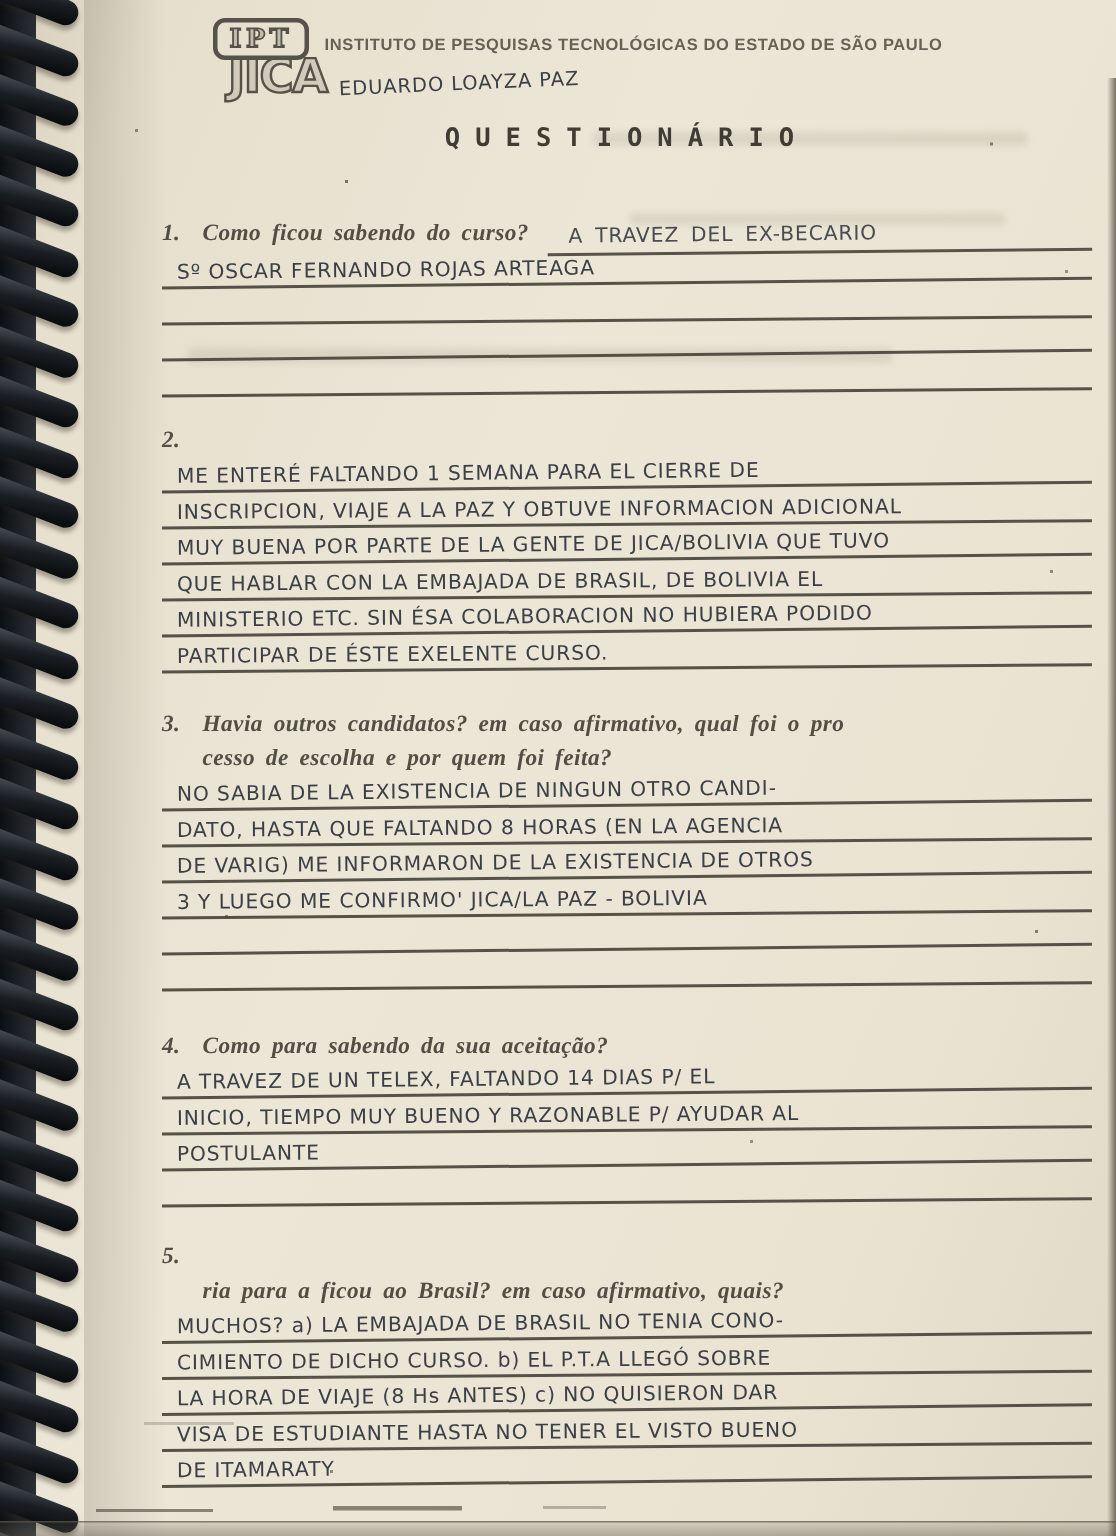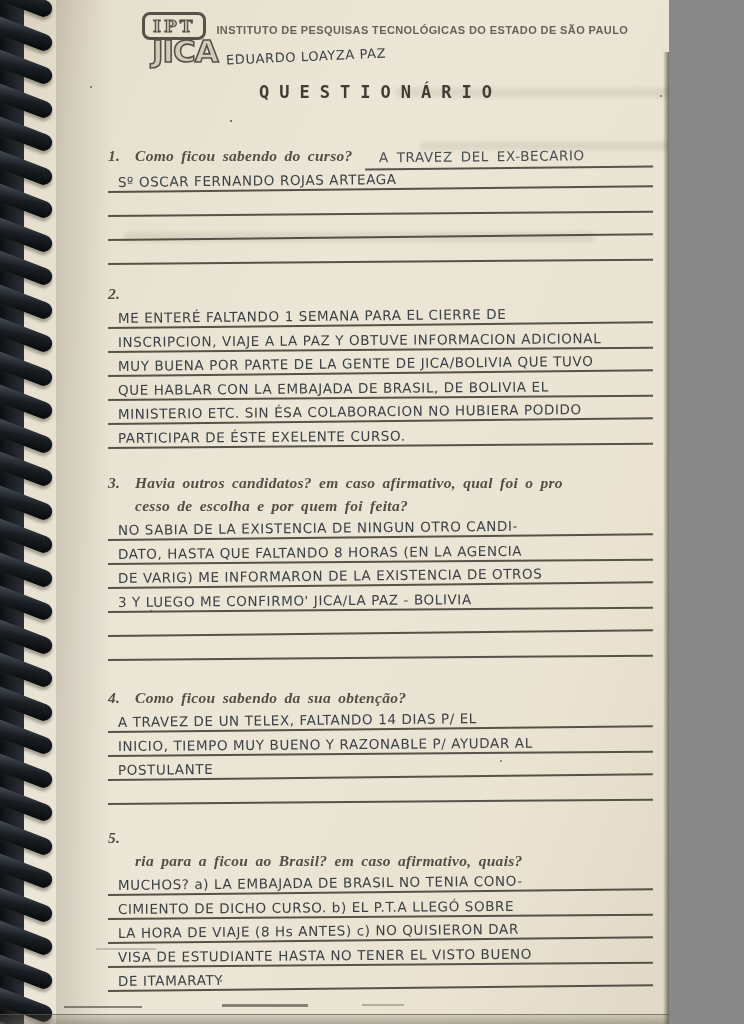--- a/index.html
+++ b/index.html
@@ -1,17 +1,17 @@
 <!DOCTYPE html>
 <html><head>
 <meta charset="utf-8">
 <style>
   html,body{margin:0;padding:0;background:#888;}
   .page{
-    position:relative;width:669px;height:1024px;overflow:hidden;
+    position:relative;width:744px;height:1024px;overflow:hidden;
     background:linear-gradient(112deg,#d6cdba 0%,#e6dfcd 9%,#ece6d7 40%,#eae3d2 78%,#e0d8c6 100%);
     font-family:"Liberation Serif",serif;
   }
   
   .binding{position:absolute;left:0;top:0;bottom:0;width:64px;z-index:5;}
   .binding::before{content:"";position:absolute;left:0;top:0;bottom:0;width:24px;
     background:linear-gradient(90deg,#0c0f12,#23272d 70%,#2a2f35);}
   .ring{position:absolute;left:-18px;width:72px;height:17px;border-radius:10px;
     background:linear-gradient(170deg,#4c535b 0%,#1a1e23 50%,#060809 100%);
     transform:rotate(21deg);box-shadow:1px 3px 3px rgba(40,35,25,.35);}
@@ -217,21 +217,21 @@
             <div class="ans-row">
               <span class="hw"></span>
             </div>
           </div>
   </section>
 
   <section class="question">
     <div class="q-lines">
             <div class="q-line">
               <span class="q-num">4.</span>
-              <span class="q-body">Como ficou sabendo da sua obtenção?</span>
+              <span class="q-body">Como para sabendo da sua aceitação?</span>
             </div>
           </div>
     <div class="a-lines">
             <div class="ans-row">
               <span class="hw">A TRAVEZ DE UN TELEX, FALTANDO 14 DIAS P/ EL</span>
             </div>
             <div class="ans-row">
               <span class="hw">INICIO, TIEMPO MUY BUENO Y RAZONABLE P/ AYUDAR AL</span>
             </div>
             <div class="ans-row">

